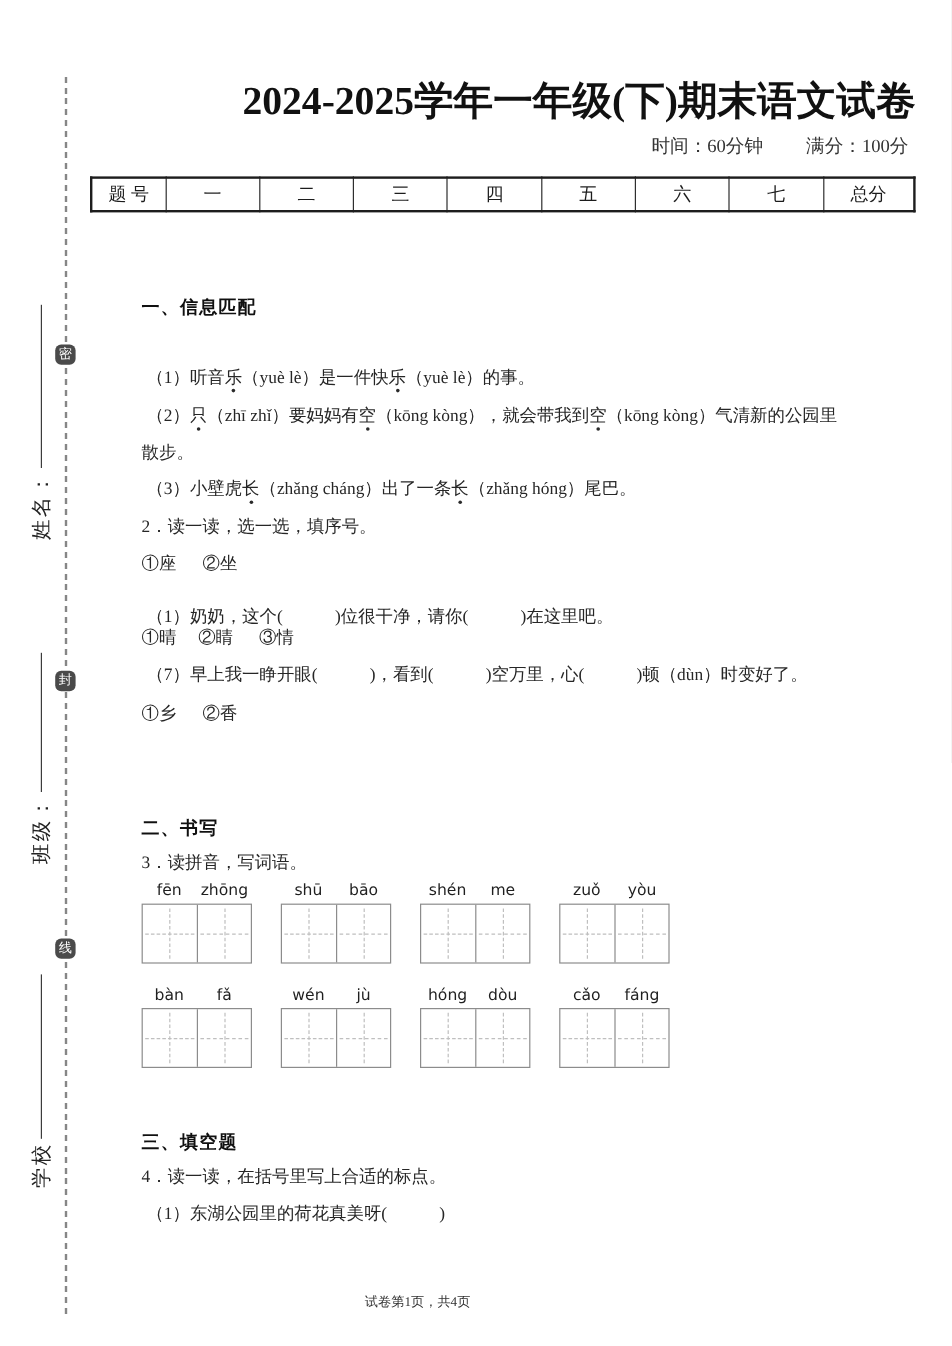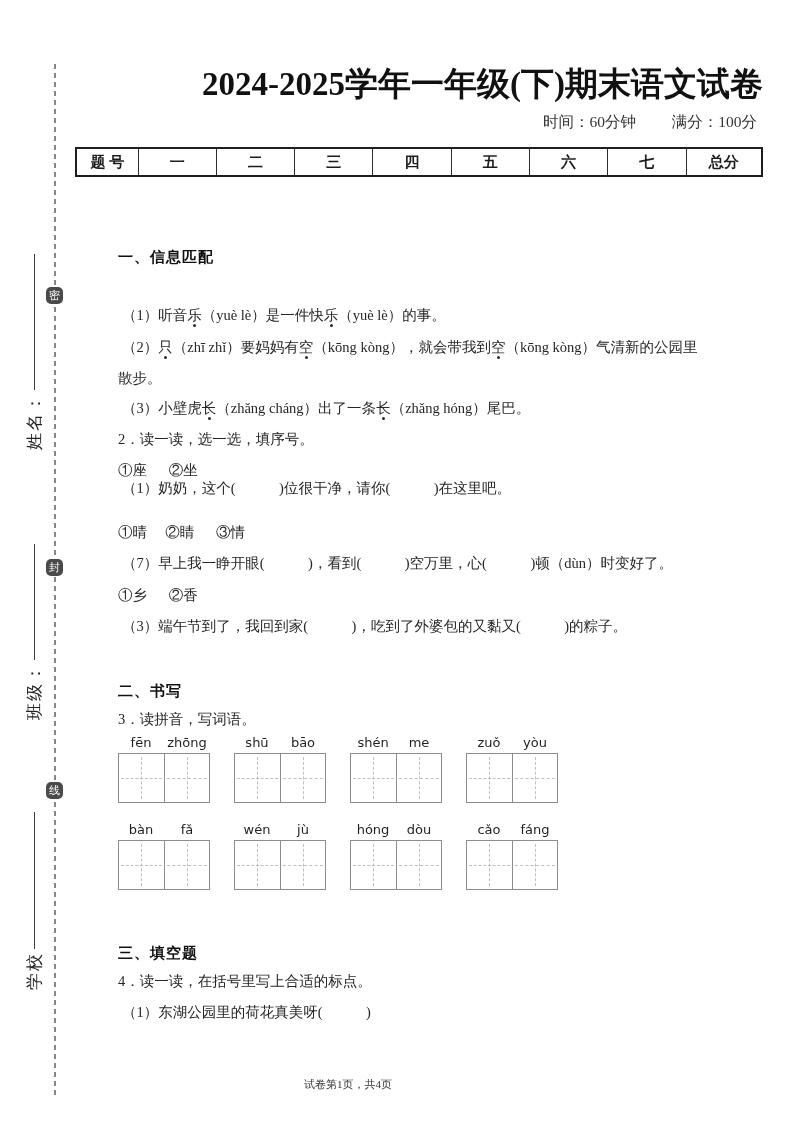--- a/index.html
+++ b/index.html
@@ -48,36 +48,36 @@
   .meta .m2{margin-left:32px;}
 
   
   table.score{
     position:absolute;left:75px;top:147px;width:688px;
     border-collapse:collapse;table-layout:fixed;
     border:2.5px solid #1d1d1d;
   }
   table.score td{
     border:1px solid #2e2e2e;height:26px;text-align:center;
-    font-size:15px;color:#1c1c1c;padding:0;font-weight:bold;
+    font-size:15px;color:#1c1c1c;padding:0;
   }
 
   
   .cl{
     position:absolute;left:118px;max-width:650px;
     font-size:14.5px;line-height:21px;white-space:pre-wrap;color:#262626;
   }
   .cl.ind{left:122px;}
   .sec{
     font-family:"Liberation Sans","DejaVu Sans",sans-serif;
     font-weight:bold;font-size:15px;color:#101010;letter-spacing:1px;
   }
   .r-h1{top:246px}.r-q1{top:276px}.r-q1i1{top:305px}.r-q1i2{top:337px}
   .r-q1i2b{top:368px}.r-q1i3{top:398px}.r-q2{top:429px}.r-q2o1{top:460px}
-  .r-q2i1{top:478px}.r-q2o2{top:522px}.r-q2i2{top:553px}.r-q2o3{top:585px}
+  .r-q2i1{top:504px}.r-q2o2{top:522px}.r-q2i2{top:553px}.r-q2o3{top:585px}
   .r-q2i3{top:616px}.r-h2{top:680px}.r-q3{top:709px}
   .r-h3{top:942px}.r-q4{top:971px}.r-q4i1{top:1002px}
 
   .em-dot{position:relative;}
   .em-dot::after{
     content:"";position:absolute;left:50%;margin-left:-1.5px;bottom:-4px;
     width:3px;height:3px;border-radius:50%;background:#2a2a2a;
   }
 
   
@@ -167,21 +167,20 @@
   <div class="cl ind r-q1i1"><span>（1）听音</span><span class="em-dot">乐</span><span>（yuè lè）是一件快</span><span class="em-dot">乐</span><span>（yuè lè）的事。</span></div>
   <div class="cl ind r-q1i2"><span>（2）</span><span class="em-dot">只</span><span>（zhī zhǐ）要妈妈有</span><span class="em-dot">空</span><span>（kōng kòng），就会带我到</span><span class="em-dot">空</span><span>（kōng kòng）气清新的公园里</span></div>
   <div class="cl r-q1i2b">散步。</div>
   <div class="cl ind r-q1i3"><span>（3）小壁虎</span><span class="em-dot">长</span><span>（zhǎng cháng）出了一条</span><span class="em-dot">长</span><span>（zhǎng hóng）尾巴。</span></div>
   <div class="cl r-q2">2．读一读，选一选，填序号。</div>
   <div class="cl r-q2o1">①座      ②坐</div>
   <div class="cl ind r-q2i1">（1）奶奶，这个(            )位很干净，请你(            )在这里吧。</div>
   <div class="cl r-q2o2">①晴     ②睛      ③情</div>
   <div class="cl ind r-q2i2">（7）早上我一睁开眼(            )，看到(            )空万里，心(            )顿（dùn）时变好了。</div>
   <div class="cl r-q2o3">①乡      ②香</div>
-  <div class="cl ind r-q2i3">（3）端午节到了，我回到家(            )，吃到了外婆包的又黏又(            )的粽子。</div>
 
   <div class="cl sec r-h2">二、书写</div>
   <div class="cl r-q3">3．读拼音，写词语。</div>
 
   <div class="wrow" id="wrow1">
     <div class="wgroup">
       <div class="plabels">
         <span class="pl">fēn</span>
         <span class="pl">zhōng</span>
       </div>

